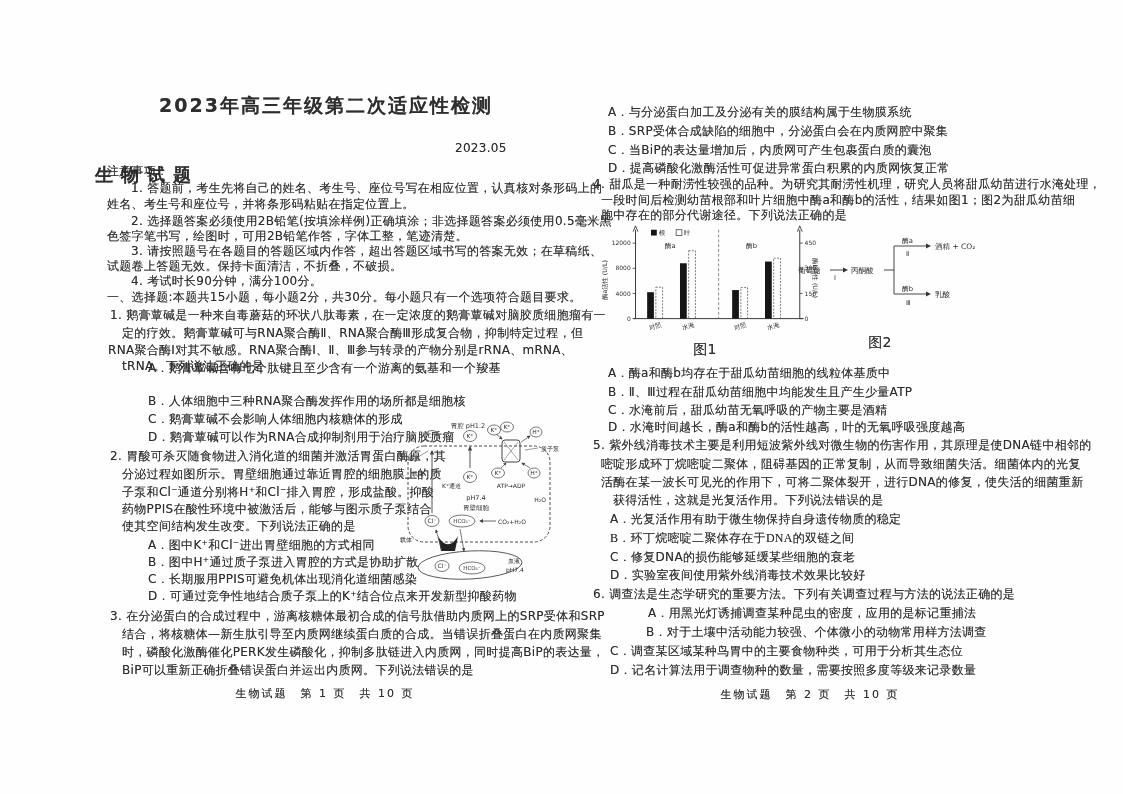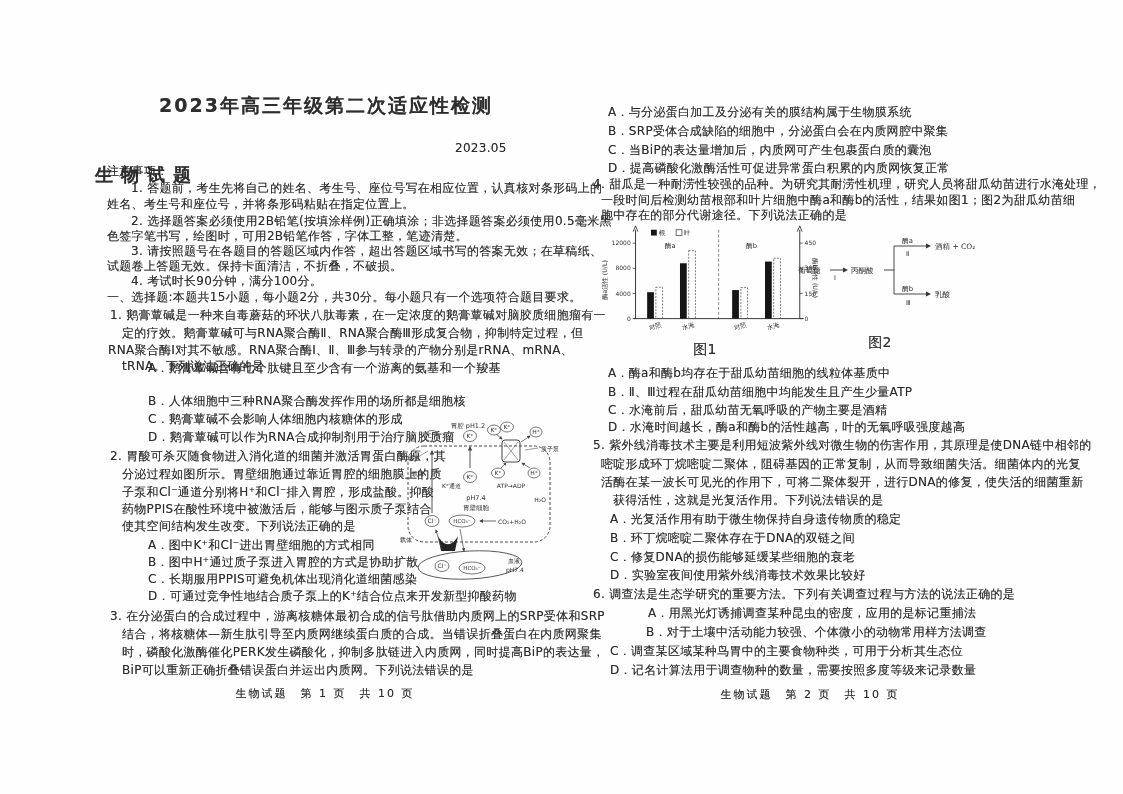--- a/index.html
+++ b/index.html
@@ -210,21 +210,21 @@
     <div class="t" style="left:608px;top:365px;">A．酶a和酶b均存在于甜瓜幼苗细胞的线粒体基质中</div>
     <div class="t" style="left:608px;top:384px;">B．Ⅱ、Ⅲ过程在甜瓜幼苗细胞中均能发生且产生少量ATP</div>
     <div class="t" style="left:608px;top:402px;">C．水淹前后，甜瓜幼苗无氧呼吸的产物主要是酒精</div>
     <div class="t" style="left:608px;top:419px;">D．水淹时间越长，酶a和酶b的活性越高，叶的无氧呼吸强度越高</div>
 
     <div class="t" style="left:593px;top:437px;">5. 紫外线消毒技术主要是利用短波紫外线对微生物的伤害作用，其原理是使DNA链中相邻的</div>
     <div class="t" style="left:601px;top:456px;">嘧啶形成环丁烷嘧啶二聚体，阻碍基因的正常复制，从而导致细菌失活。细菌体内的光复</div>
     <div class="t" style="left:601px;top:474px;">活酶在某一波长可见光的作用下，可将二聚体裂开，进行DNA的修复，使失活的细菌重新</div>
     <div class="t" style="left:601px;top:492px;margin-left:12px;">获得活性，这就是光复活作用。下列说法错误的是</div>
     <div class="t" style="left:610px;top:511px;">A．光复活作用有助于微生物保持自身遗传物质的稳定</div>
-    <div class="t" style="left:610px;top:530px;">B．环丁烷嘧啶二聚体存在于DNA的双链之间</div>
+    <div class="t" style="left:610px;top:530px;font-family:Liberation Serif, serif;">B．环丁烷嘧啶二聚体存在于DNA的双链之间</div>
     <div class="t" style="left:610px;top:549px;">C．修复DNA的损伤能够延缓某些细胞的衰老</div>
     <div class="t" style="left:610px;top:567px;">D．实验室夜间使用紫外线消毒技术效果比较好</div>
 
     <div class="t" style="left:593px;top:586px;">6. 调查法是生态学研究的重要方法。下列有关调查过程与方法的说法正确的是</div>
     <div class="t" style="left:610px;top:605px;margin-left:38px;">A．用黑光灯诱捕调查某种昆虫的密度，应用的是标记重捕法</div>
     <div class="t" style="left:610px;top:624px;margin-left:36px;">B．对于土壤中活动能力较强、个体微小的动物常用样方法调查</div>
     <div class="t" style="left:610px;top:643px;">C．调查某区域某种鸟胃中的主要食物种类，可用于分析其生态位</div>
     <div class="t" style="left:610px;top:662px;">D．记名计算法用于调查物种的数量，需要按照多度等级来记录数量</div>
 
     <div class="t footer" style="left:590px;top:687px;">生物试题　第 2 页　共 10 页</div>

